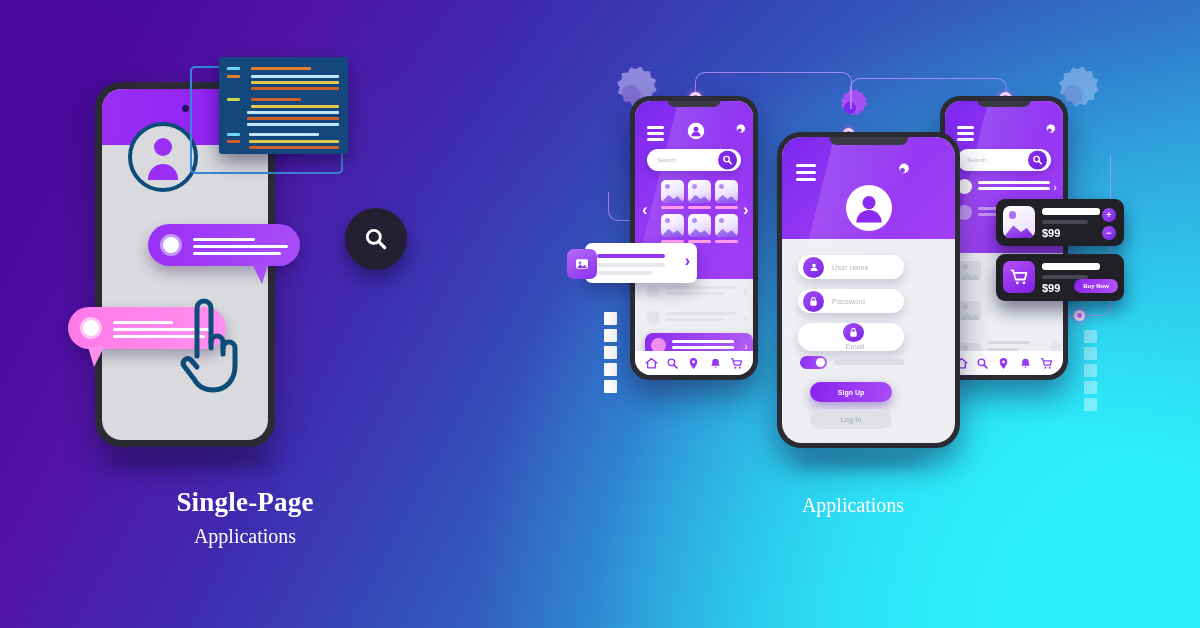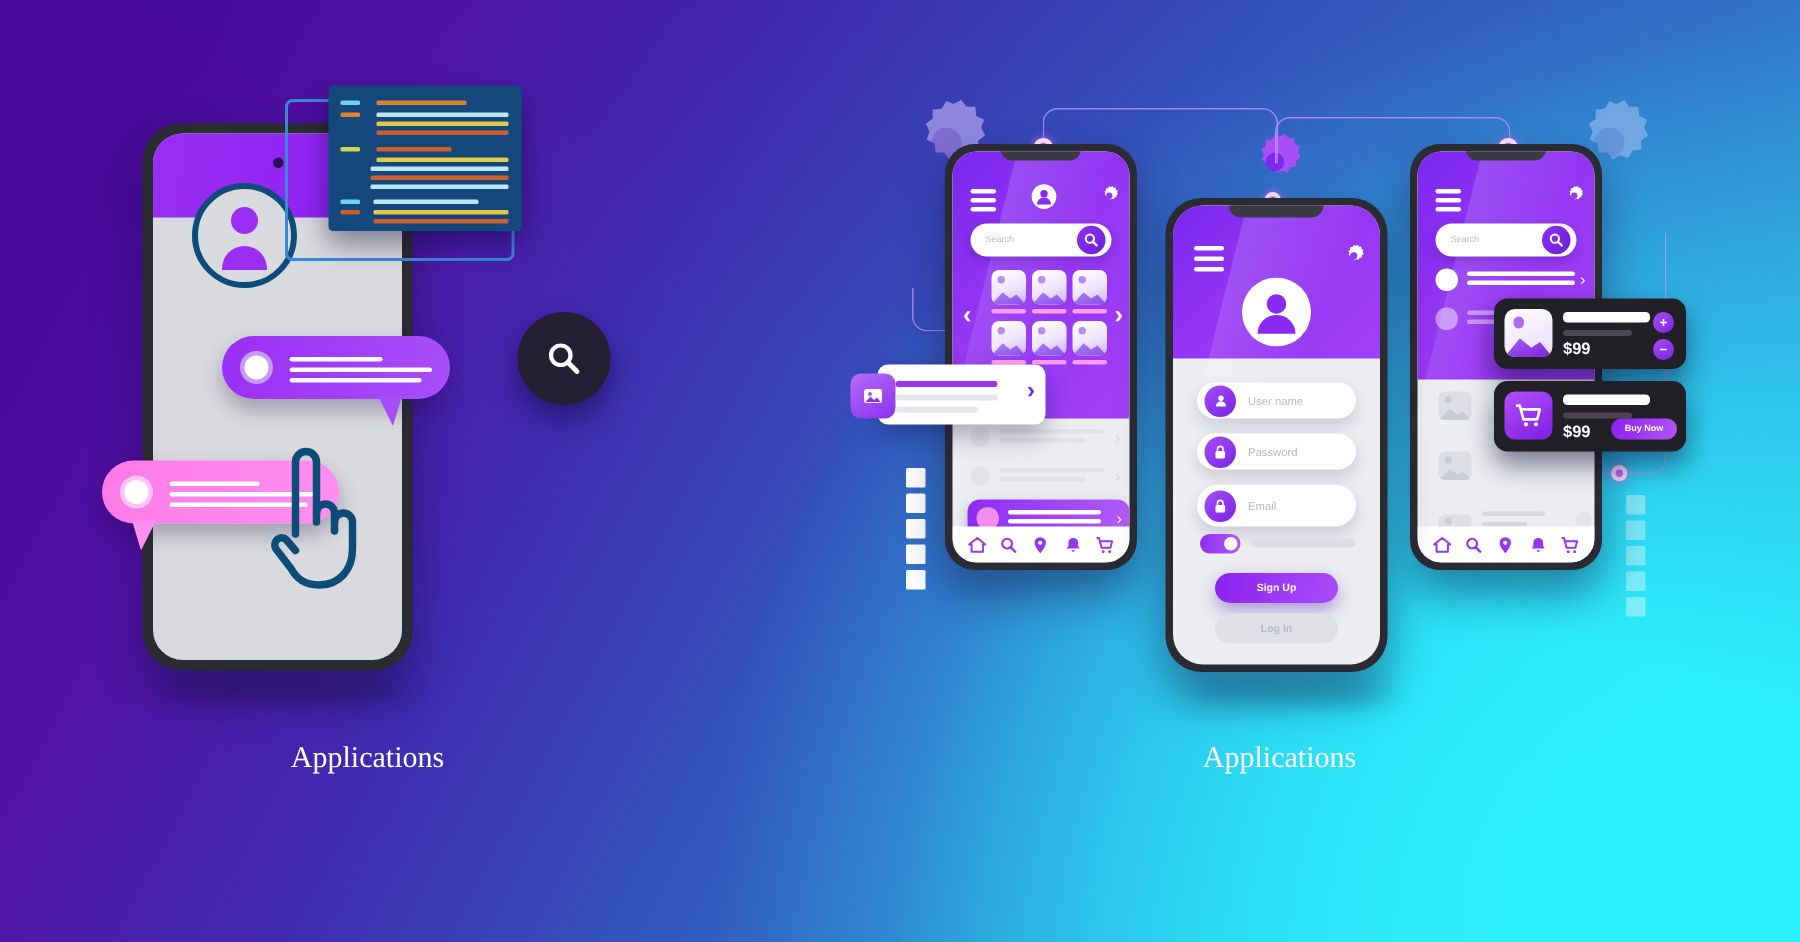--- a/index.html
+++ b/index.html
@@ -500,21 +500,21 @@
         <circle cx="9" cy="10" r="1.9" fill="#a34ef6"></circle>
         <path d="M4.5 18l5-5.5 3.5 3.5 3-2.5 3.5 4.5z" fill="#8a31f0"></path>
       </svg>
     </div>
     <div class="pl" style="left:12px;top:11px;width:68px;background:#9436f3;"></div>
     <div class="pl" style="left:12px;top:20px;width:68px;background:#e6e7ec;"></div>
     <div class="pl" style="left:12px;top:28px;width:55px;background:#e6e7ec;"></div>
     <div style="position:absolute;right:7px;top:9px;color:#7c27ef;font-size:16px;font-weight:700;">›</div>
   </div>
 
-  <div class="mphone" style="left:777px;top:132px;width:148px;height:316px;border-radius:24px;">
+  <div class="mphone" style="left:777px;top:132px;width:148px;height:316px;border-radius:24px;padding-left:35px;">
     <div class="scr" style="border-radius:20px;">
       <div class="mhead" style="height:102px;"></div>
       <div class="sheen"></div>
       <div class="notch" style="top:-5px;height:13px;"></div>
 
       <div class="hamb" style="left:14px;top:27px;width:20px;">
         <i style="height:3px;margin-bottom:4px;"></i>
           <i style="height:3px;margin-bottom:4px;"></i>
           <i style="height:3px;"></i>
       </div>
@@ -542,21 +542,21 @@
       <div class="field" style="left:16px;top:152px;width:106px;height:24px;">
         <div class="ic">
           <svg width="11" height="11" viewBox="0 0 24 24">
               <rect x="5" y="10" width="14" height="11" rx="2.2" fill="#fff"></rect>
               <path d="M8 10V7.5a4 4 0 0 1 8 0V10" fill="none" stroke="#fff" stroke-width="2.3"></path>
             </svg>
         </div>
         <div class="ph">Password</div>
       </div>
 
-      <div class="field" style="left:16px;top:186px;width:106px;height:28px;">
+      <div class="field" style="left:16px;top:186px;width:106px;height:28px;flex-direction:column;">
         <div class="ic">
           <svg width="11" height="11" viewBox="0 0 24 24">
               <rect x="5" y="10" width="14" height="11" rx="2.2" fill="#fff"></rect>
               <path d="M8 10V7.5a4 4 0 0 1 8 0V10" fill="none" stroke="#fff" stroke-width="2.3"></path>
             </svg>
         </div>
         <div class="ph">Email</div>
       </div>
 
       <div class="toggle" style="left:18px;top:219px;">
@@ -591,19 +591,20 @@
     </div>
     <div class="wl" style="left:46px;top:9px;width:58px;"></div>
     <div class="gl" style="left:46px;top:21px;width:46px;"></div>
     <div class="price" style="left:46px;top:28px;">$99</div>
     <div class="buy-btn" style="right:6px;top:25px;width:44px;height:14px;">Buy Now</div>
   </div>
 
   <div class="abs" style="left:790px;top:455px;width:140px;height:13px;border-radius:50%;background:rgba(20,10,60,.25);filter:blur(7px);"></div>
 
   <div class="label" style="left:95px;top:487px;width:300px;">
+    <div class="l1">Single-Page</div>
     <div class="l2">Applications</div>
   </div>
   <div class="label" style="left:703px;top:487px;width:300px;">
     <div class="l2">Applications</div>
   </div>
 
 </div>
 
 </body></html>

